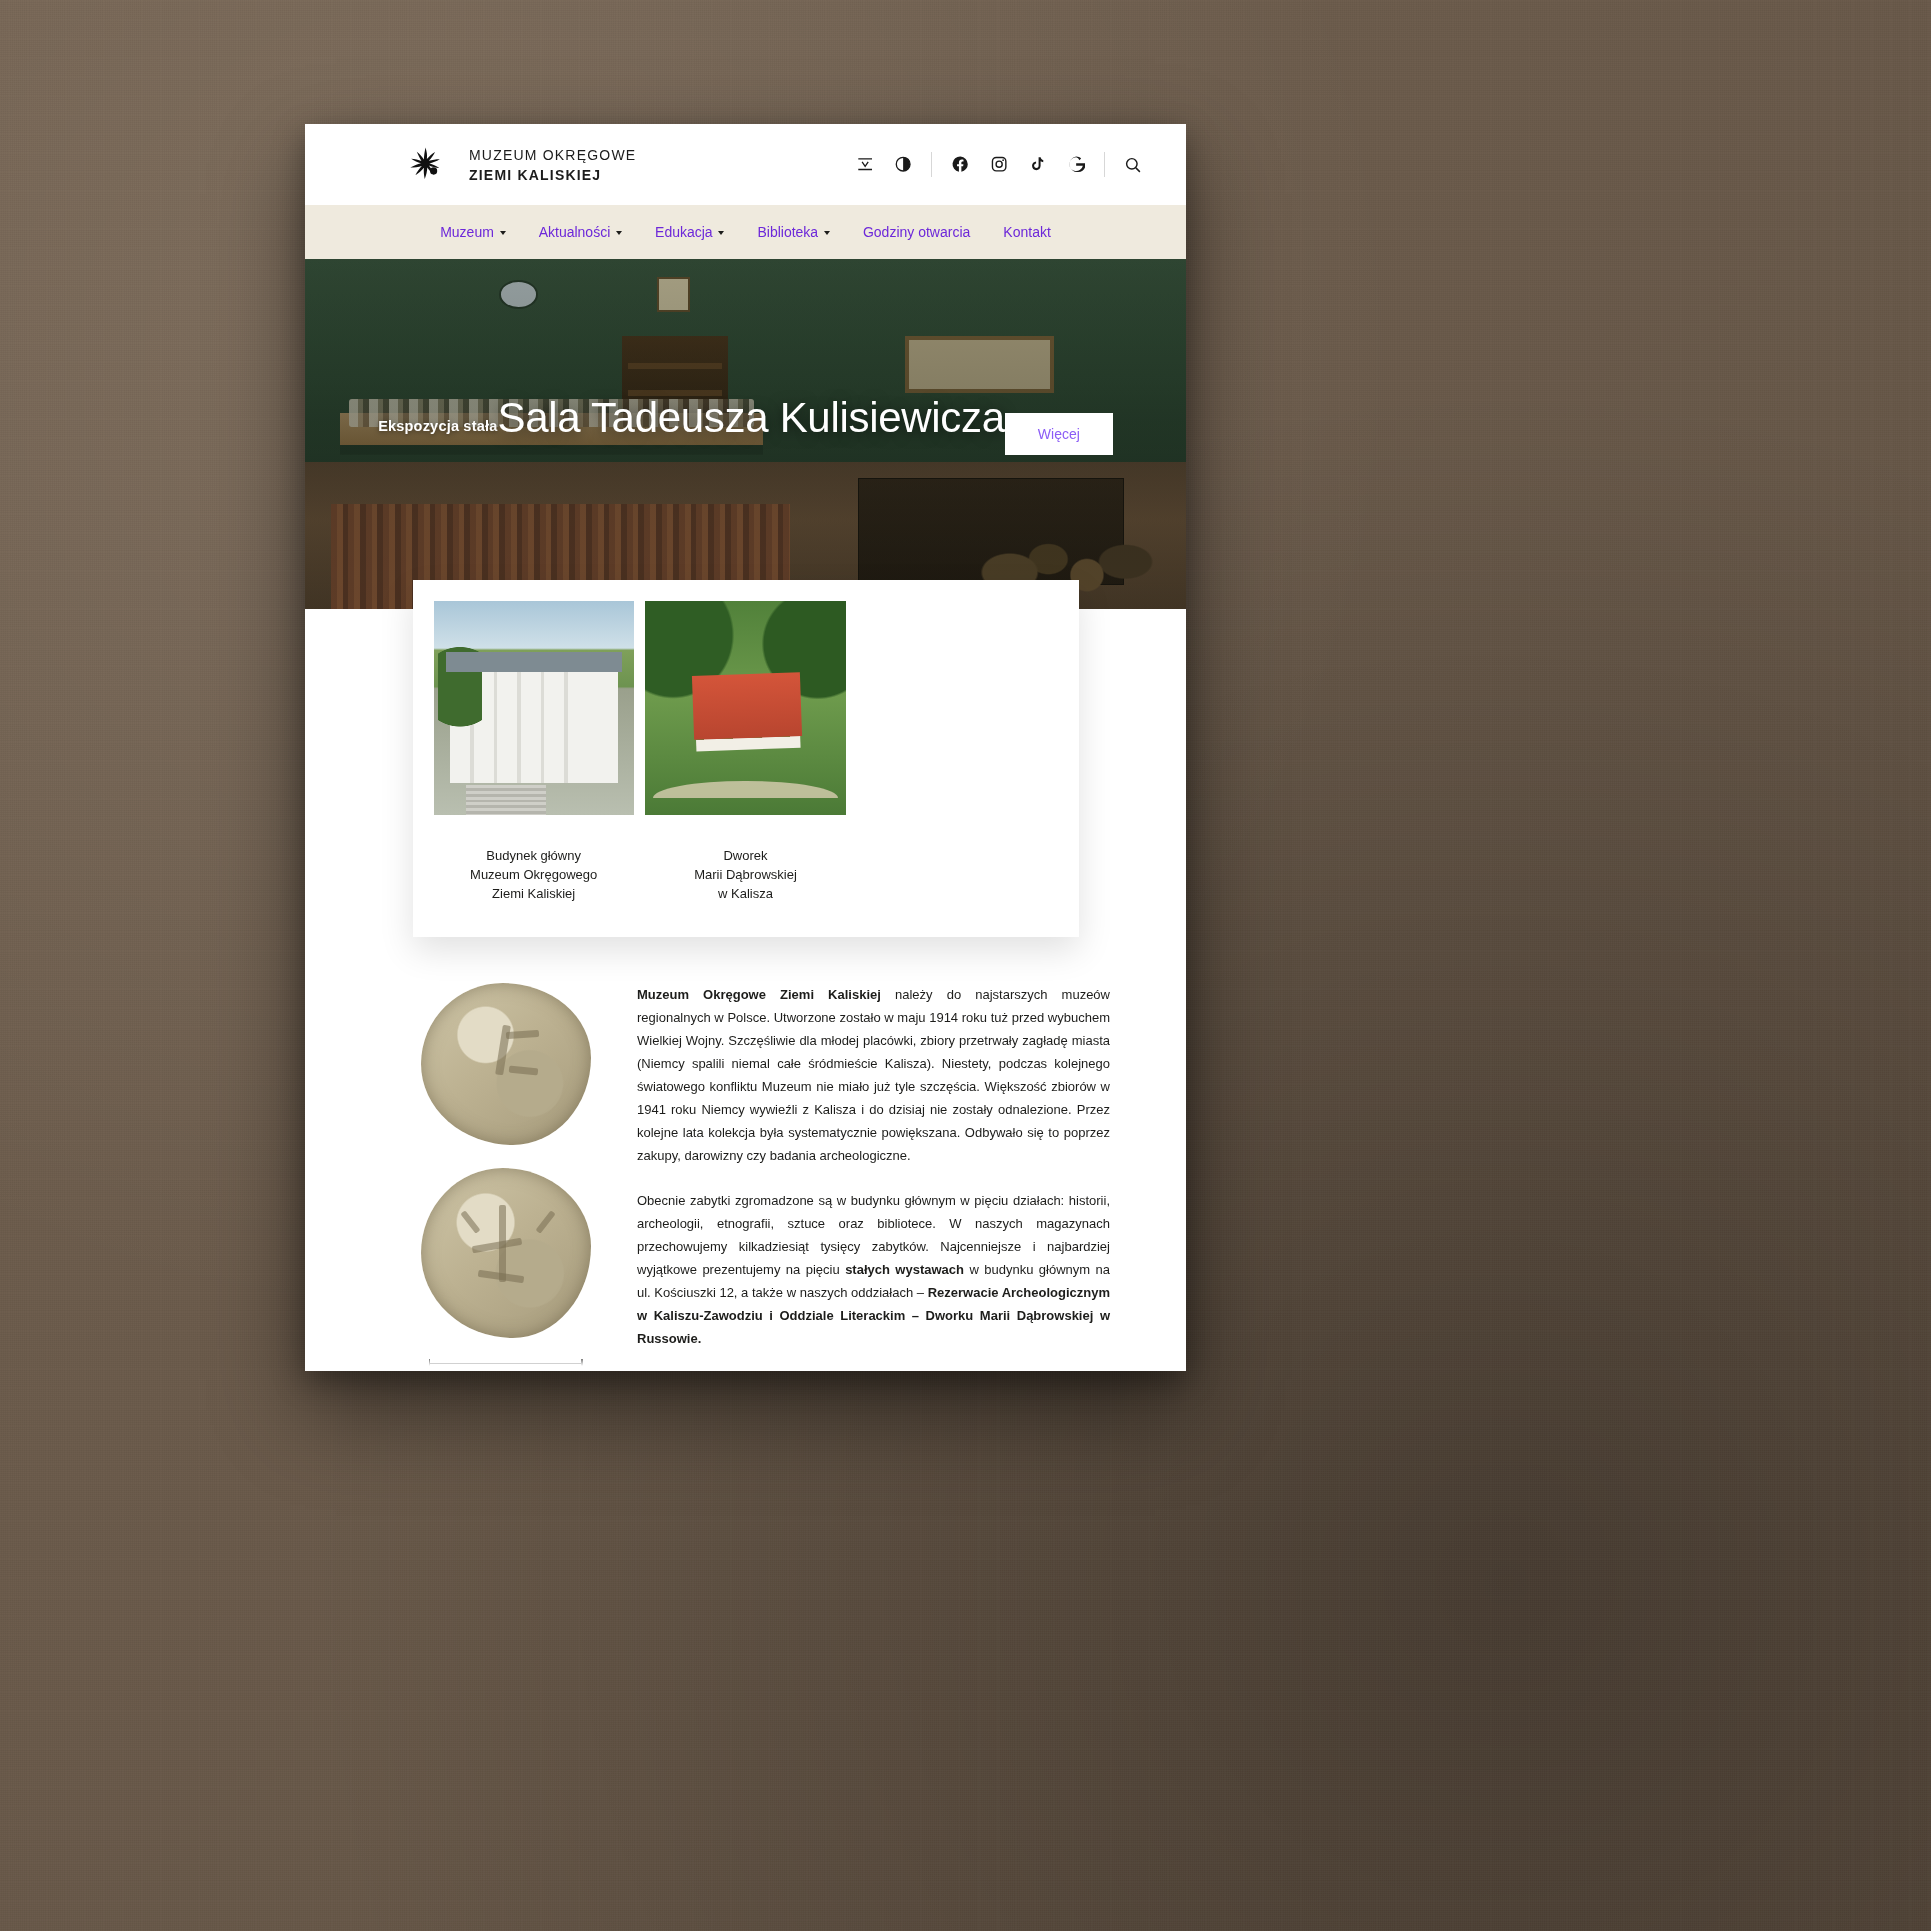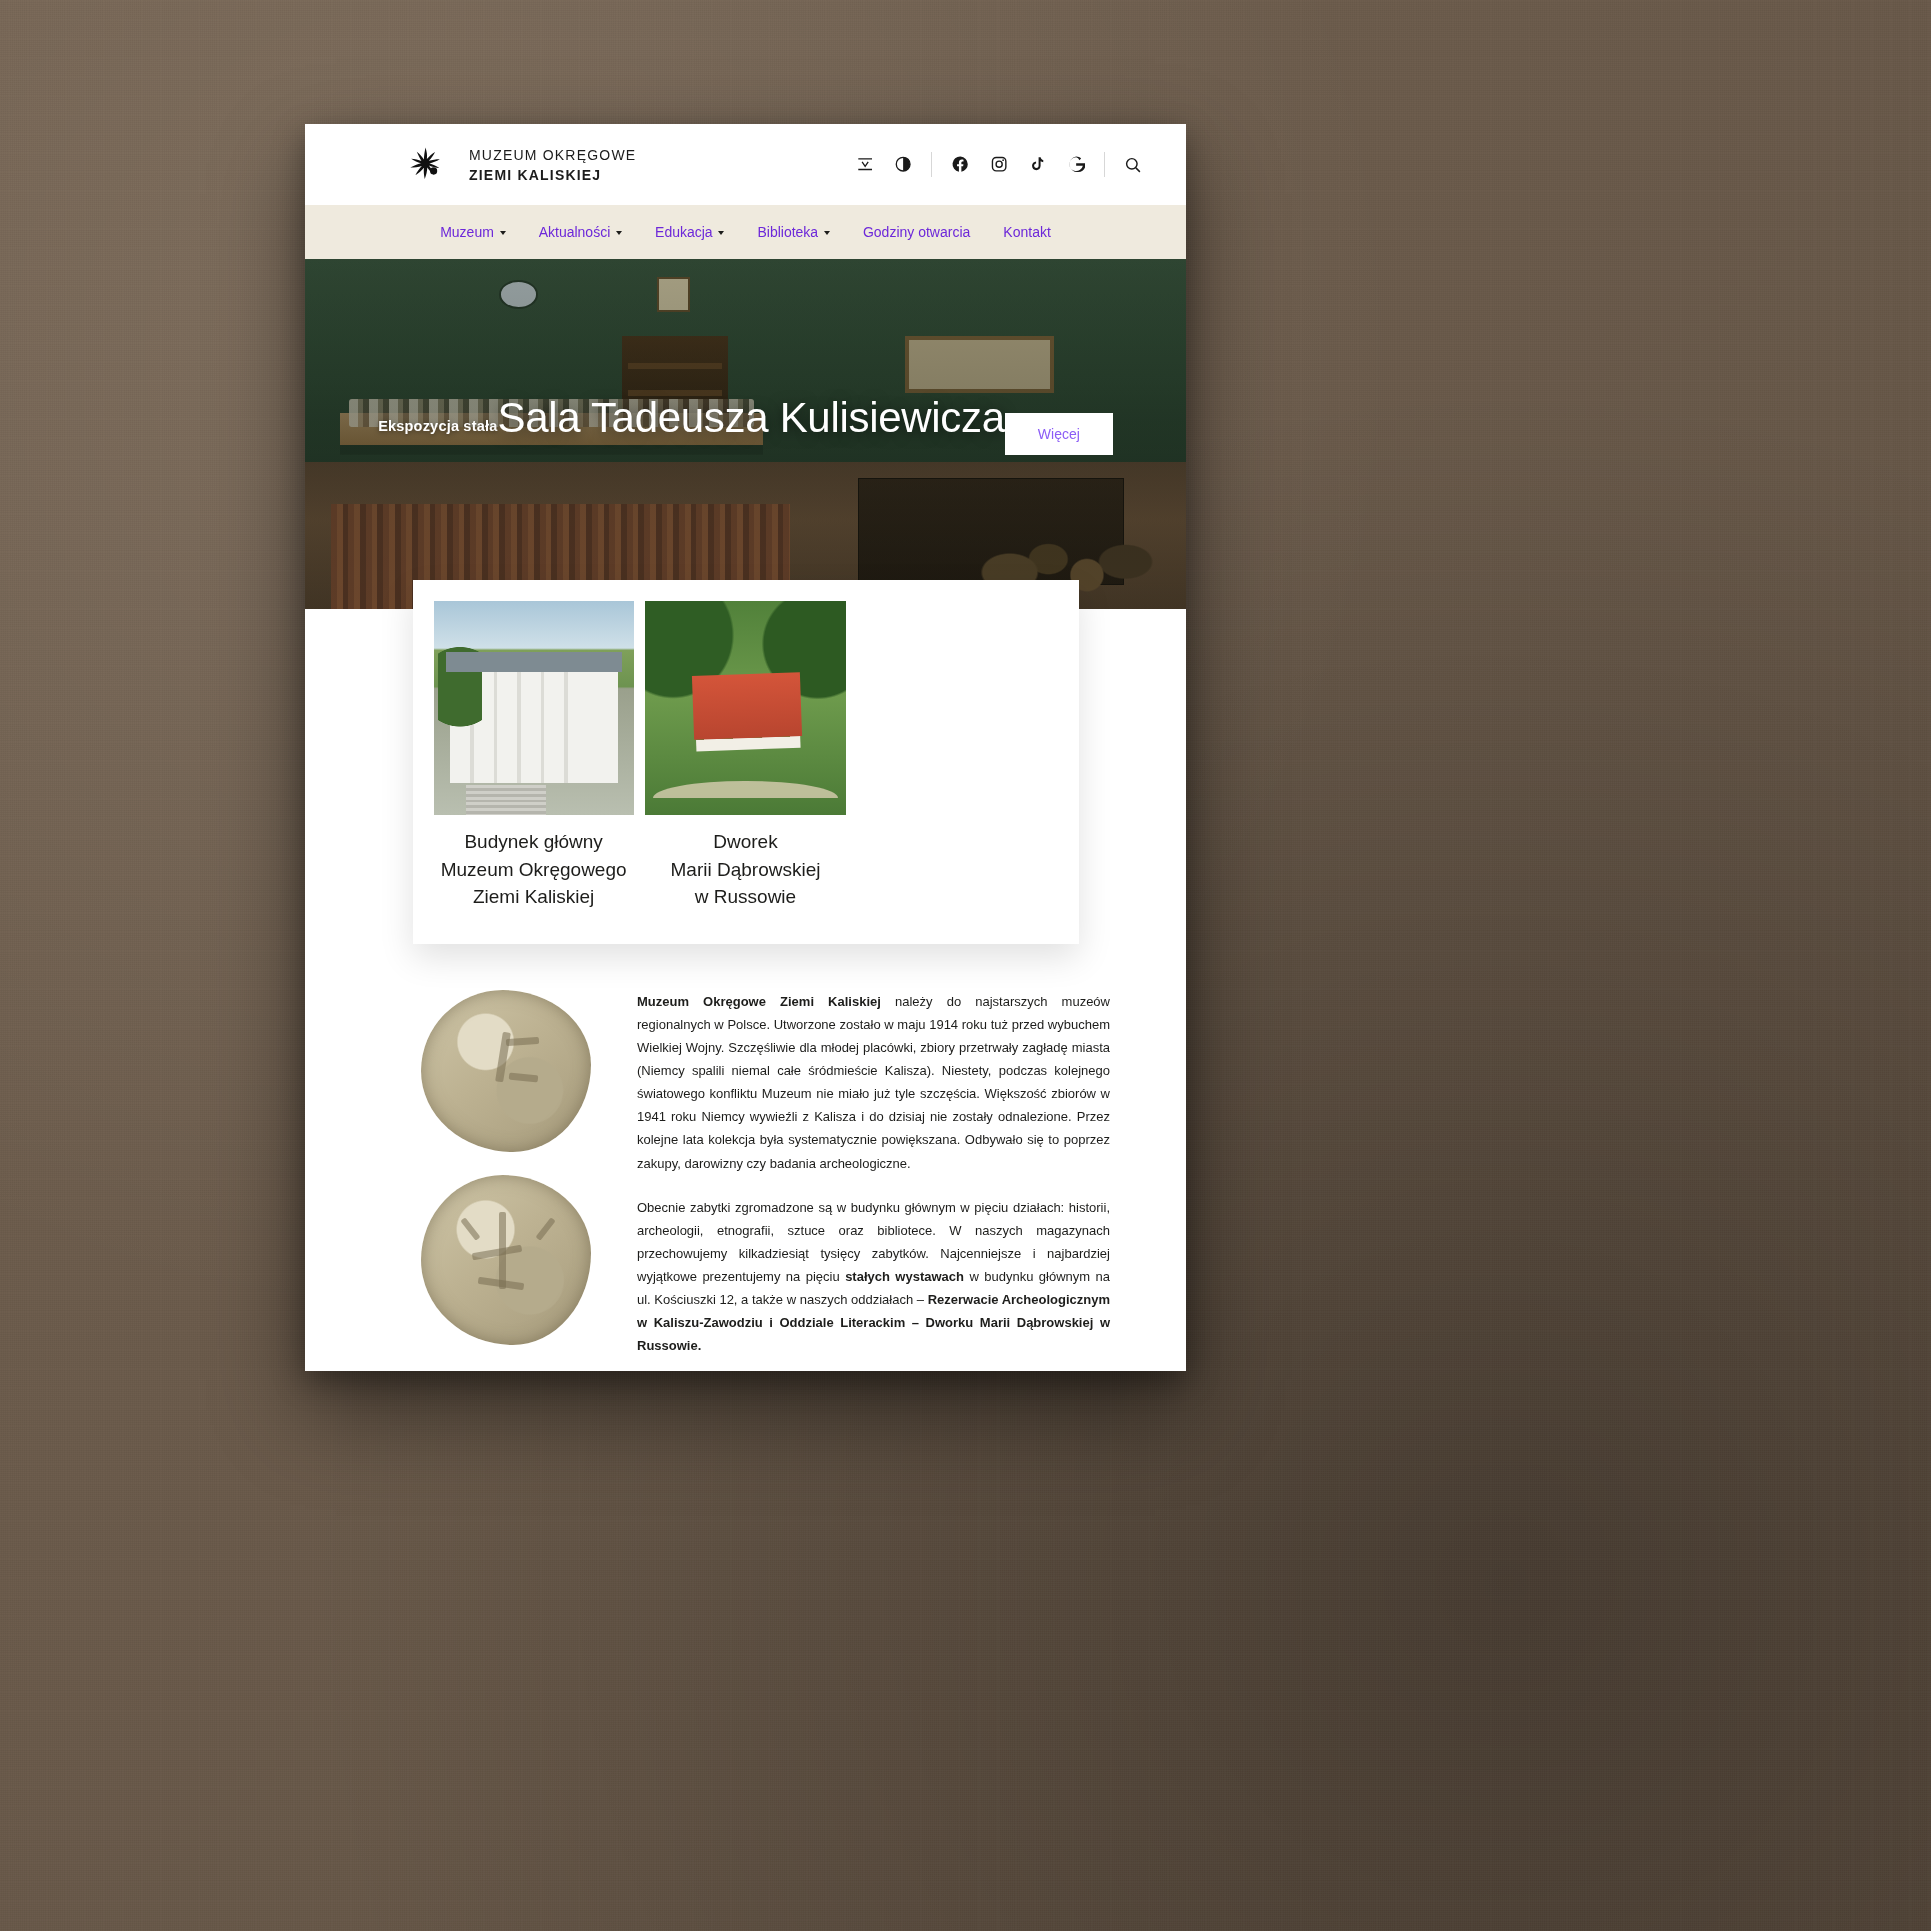--- a/index.html
+++ b/index.html
@@ -256,22 +256,22 @@
     background: linear-gradient(180deg,#d4553a,#b8452f);
     transform: rotate(-2deg);
     box-shadow: 0 13.5px 0 -1.9px #f2efe6;
   }
   .c3 .drive {
     position:absolute; left:4%; bottom:8%; width:92%; height:8%;
     background: rgba(216,206,178,.8);
     border-radius: 50%/100% 100% 0 0;
   }
   .card-caption {
-    margin-top: 13px; text-align: center;
-    font-size: 19px; color: #1d1d1b; line-height: 1.45;
+    margin-top: 32px; text-align: center;
+    font-size: 13px; color: #1d1d1b; line-height: 1.45;
   }
   .card-caption div { white-space: nowrap; }
 
   
   .article {
     display: flex;
     gap: 31px;
     padding: 46px 76px 0 100px;
     box-sizing: border-box;
   }
@@ -453,21 +453,21 @@
       </div>
 
 
       <div>
         <div class="card-img c3">
           <div class="drive"></div>
         </div>
         <div class="card-caption">
           <div>Dworek</div>
           <div>Marii Dąbrowskiej</div>
-          <div>w Russowie</div>
+          <div>w Kalisza</div>
         </div>
       </div>
 
     </div>
   </div>
 
   <div class="article">
 
     <div class="col-left">
       <div class="coin">

